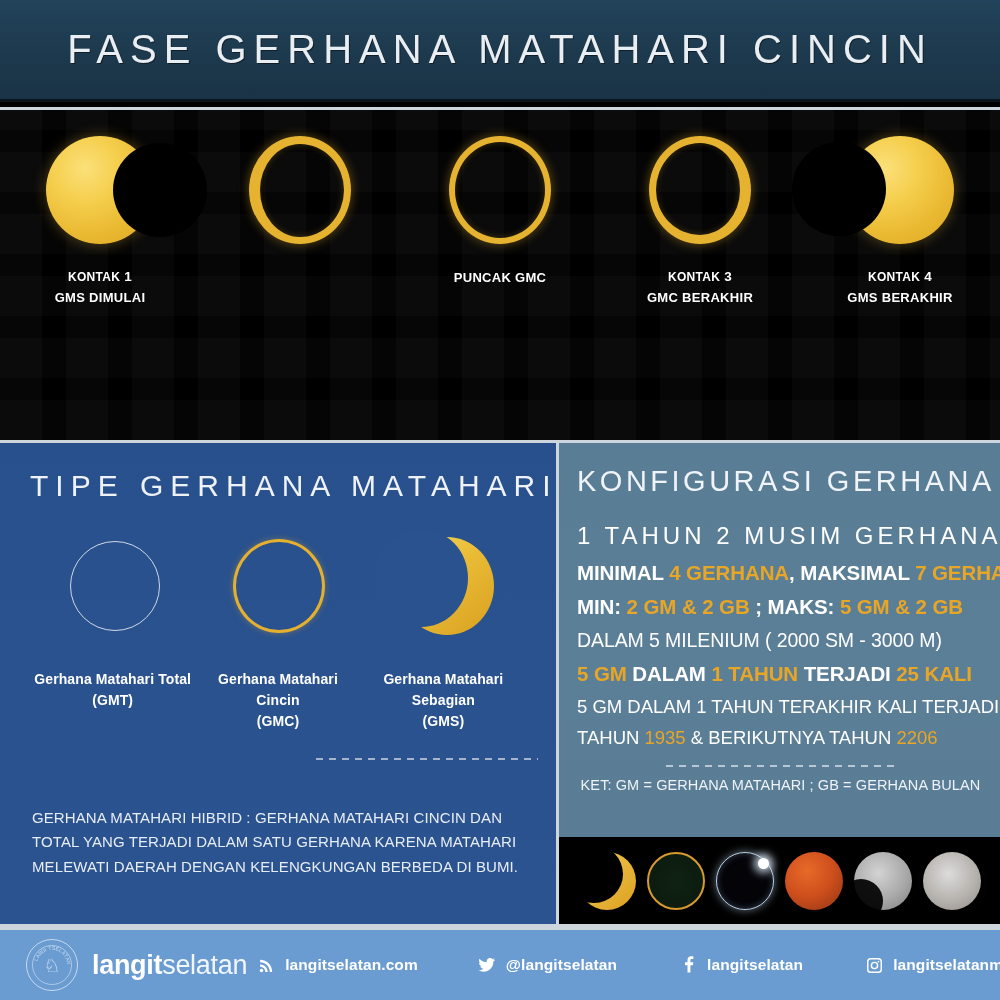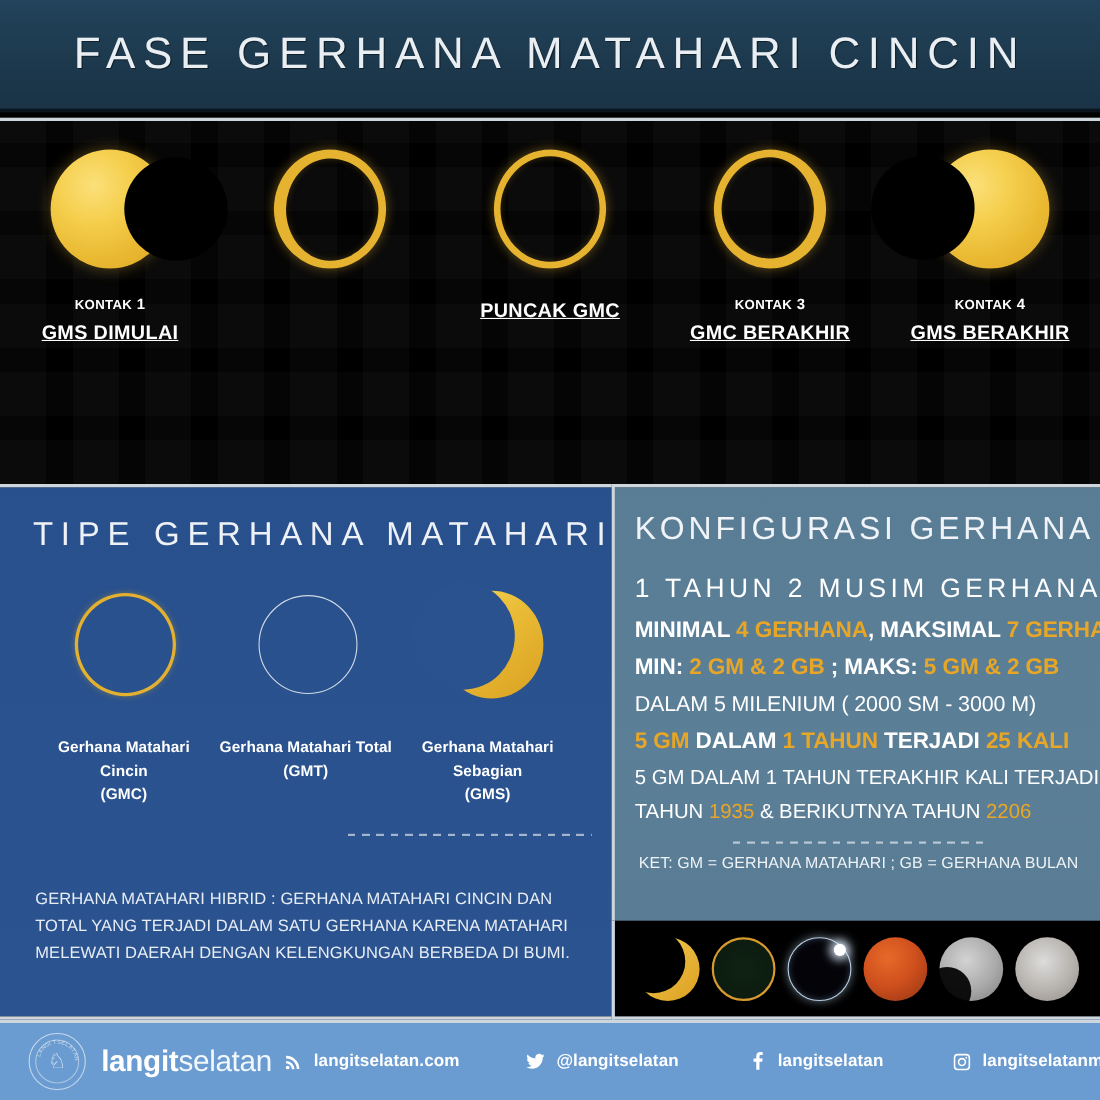--- a/index.html
+++ b/index.html
@@ -72,21 +72,21 @@
   }
   .ring.thin{ border-width:6px; }
   .ring.off-l{ border-left-width:11px; border-top-width:8px; }
   .ring.off-r{ border-right-width:11px; border-bottom-width:9px; }
 
   .phase-label {
     text-align:center; margin-top:14px; line-height:1.45;
     color:#fff; font-size:13.5px; font-weight:700; letter-spacing:.3px;
   }
   .phase-label .k { font-size:12px; font-weight:700; }
-  .phase-label .sub { display:block; font-size:18px; font-weight:700; margin-top:2px;text-decoration:underline; }
+  .phase-label .sub { display:block; font-size:13px; font-weight:700; margin-top:2px; }
 
   
   .lower { position:absolute; left:0; top:440px; width:1000px; height:487px; }
 
   .panel-left{
     position:absolute; left:0; top:0; width:556px; height:487px;
     background:linear-gradient(180deg,#28508c 0%,#2a528e 45%,#2b5390 100%);
     border-top:3px solid #cdd6dd;
     border-bottom:3px solid #cdd6dd;
     padding:26px 30px 0 30px;
@@ -295,34 +295,34 @@
   </div>
 
   <div class="lower">
 
     <div class="panel-left">
       <h2>TIPE GERHANA MATAHARI</h2>
 
       <div class="types">
         <div class="type">
           <div class="type-art">
+            <div class="circ-outline"></div>
+          </div>
+          <div class="type-label">
+            <span>Gerhana Matahari Total</span>
+            <span class="abbr">(GMT)</span>
+          </div>
+        </div>
+        <div class="type">
+          <div class="type-art">
             <div class="circ-gold"></div>
           </div>
           <div class="type-label">
             <span>Gerhana Matahari Cincin</span>
             <span class="abbr">(GMC)</span>
-          </div>
-        </div>
-        <div class="type">
-          <div class="type-art">
-            <div class="circ-outline"></div>
-          </div>
-          <div class="type-label">
-            <span>Gerhana Matahari Total</span>
-            <span class="abbr">(GMT)</span>
           </div>
         </div>
         <div class="type">
           <div class="type-art">
             <div class="crescent"></div>
               <div class="crescent-cut"></div>
           </div>
           <div class="type-label">
             <span>Gerhana Matahari Sebagian</span>
             <span class="abbr">(GMS)</span>

